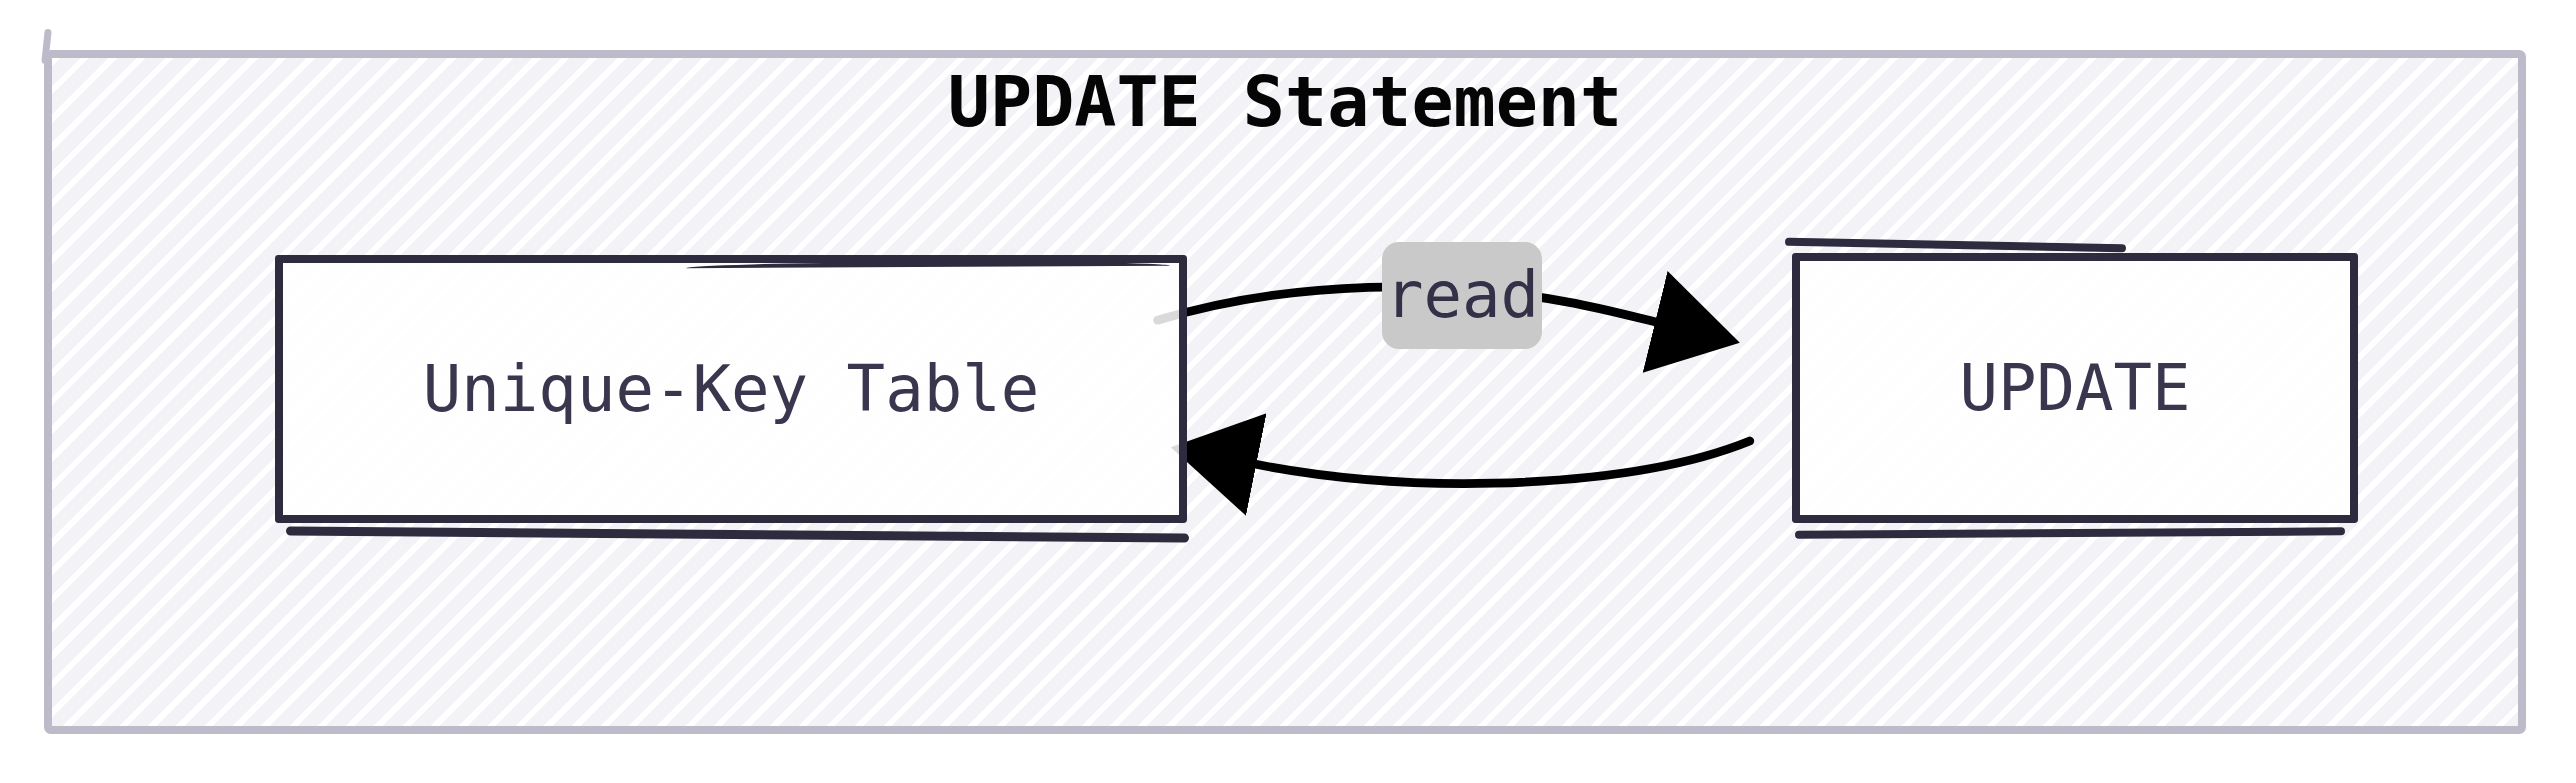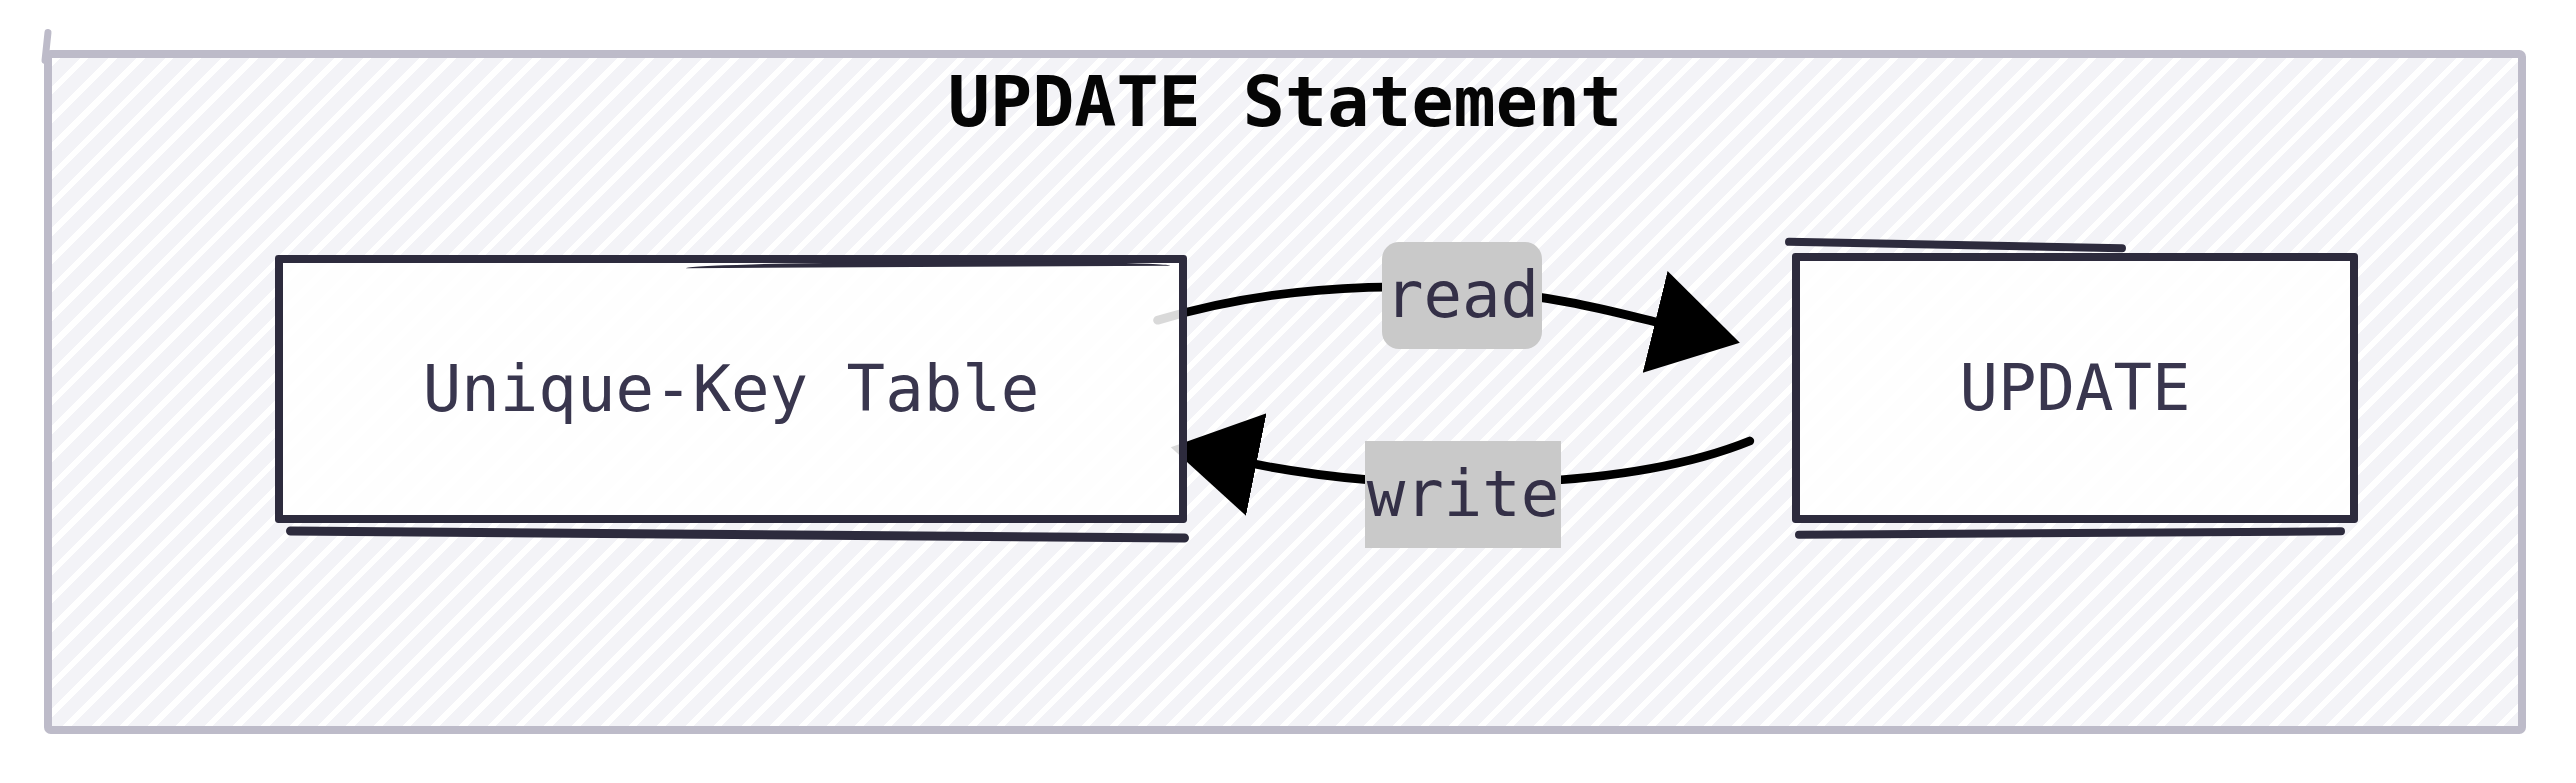--- a/index.html
+++ b/index.html
@@ -208,17 +208,16 @@
     <div class="node node-left">
       <span class="node-label">Unique-Key Table</span>
     </div>
 
     <div class="node node-right">
       <span class="node-label">UPDATE</span>
     </div>
 
     <div class="edge-label edge-label-read">read</div>
 
-    <div class="edge-label edge-label-write">write</div>
 
   </div>
 </div>
 
 
 </body></html>

